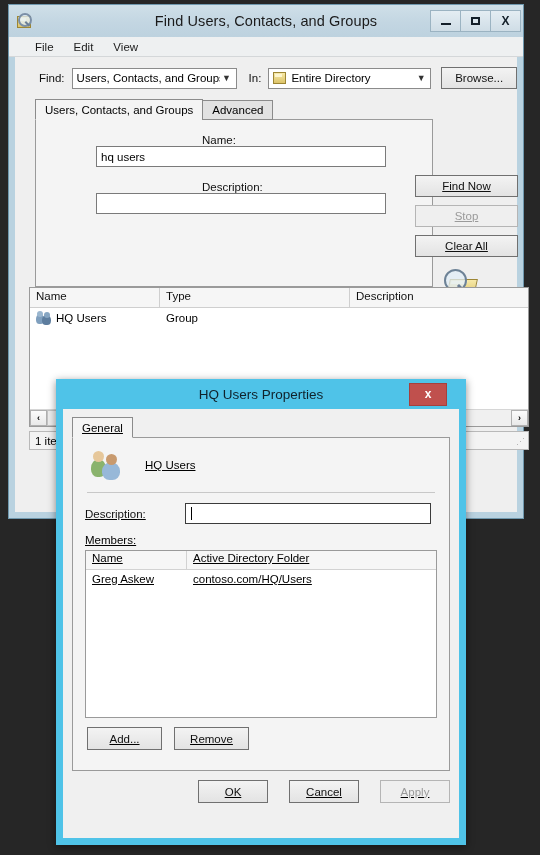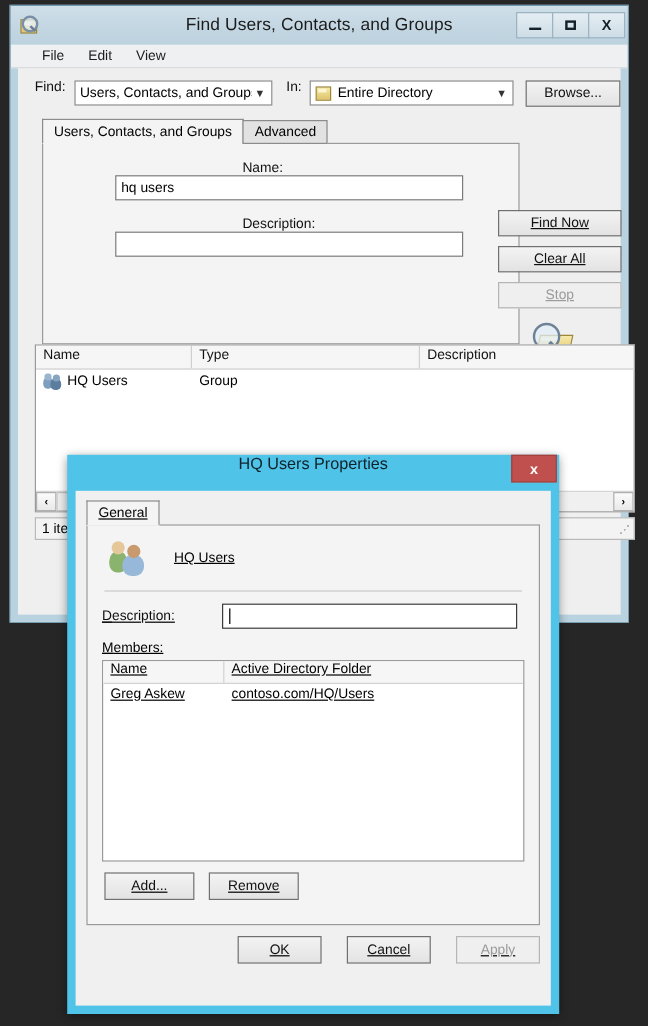--- a/index.html
+++ b/index.html
@@ -109,21 +109,22 @@
   .winbody-inner {
     position: absolute;
     inset: 0;
     background: #efefef;
     padding: 0;
   }
 
   
   .findrow {
     display: flex;
-    padding: 10px 0 0 14px;
+    align-items: center;
+    padding: 10px 0 0 24px;
   }
   .lbl { font-size: 11.5px; color: #101010; }
   .combo {
     height: 21px;
     background: #fff;
     border: 1px solid #8b8b8b;
     display: flex;
     align-items: center;
     padding: 0 2px 0 4px;
     box-sizing: border-box;
@@ -321,22 +322,23 @@
     top: 379px;
     width: 410px;
     height: 466px;
     background: #4fc3e8;
     box-sizing: border-box;
     box-shadow: 0 2px 8px rgba(0,0,0,.45);
   }
   .dlg-title {
     height: 30px;
     display: flex;
-    position: relative;
-    padding-right: 2px;
+    align-items: center;
+    position: relative;
+    padding-right: 19px;
     box-sizing: border-box;
   }
   .dlg-title-text {
     position: absolute;
     left: 0; right: 0;
     text-align: center;
     font-size: 13.5px;
     color: #10222b;
   }
   .dlg-close {
@@ -531,22 +533,22 @@
         <div class="txtfield" style="width:290px;">hq users</div>
       </div>
       <div class="formrow">
         <span class="lbl">Description:</span>
         <div class="txtfield" style="width:290px;" placeholder=""></div>
       </div>
     </div>
 
     <div class="sidebtns">
       <div class="btn">Find Now</div>
+      <div class="btn disabled">Stop</div>
       <div class="btn">Clear All</div>
-      <div class="btn disabled">Stop</div>
       <div class="mag-big">
         <div class="folder-shape" style="left:8px;top:12px;width:28px;height:18px;transform:skewX(-12deg);"></div>
         <div class="mag-ring" style="left:4px;top:2px;width:19px;height:19px;border-color:#6d8296;"></div>
         <div class="mag-handle" style="left:19px;top:17px;width:13px;height:3px;"></div>
       </div>
     </div>
 
 
     <div class="listview">
       <div class="lv-head">

